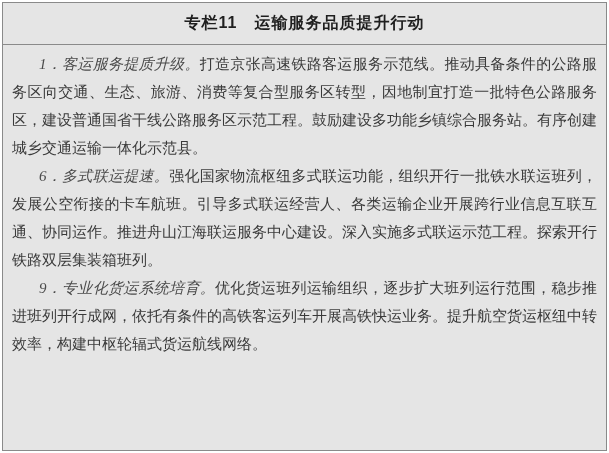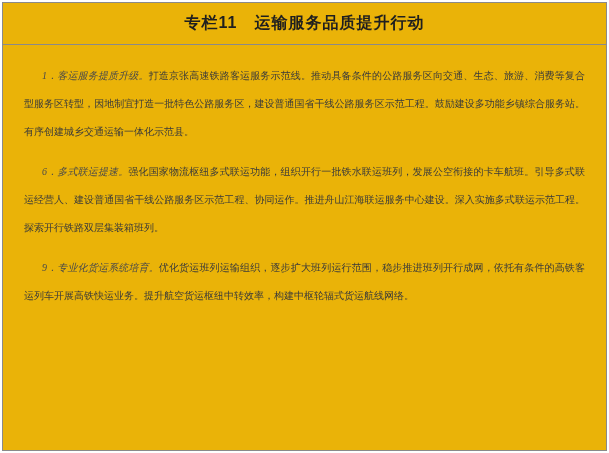--- a/index.html
+++ b/index.html
@@ -13,21 +13,21 @@
     width: 609px;
     height: 453px;
     padding: 2px;
     background: #ffffff;
   }
   .panel-frame {
     box-sizing: border-box;
     width: 100%;
     height: 100%;
     border: 1px solid #8a8a8a;
-    background: #eab308;
+    background: #e5e5e5;
     display: flex;
     flex-direction: column;
     justify-content: center;
   }
   .panel-title-row {
     box-sizing: border-box;
     flex: 0 0 42px;
     border-bottom: 1px solid #8a8a8a;
     display: flex;
     align-items: center;
@@ -41,22 +41,22 @@
     letter-spacing: 1px;
     white-space: pre;
   }
   .panel-body {
     box-sizing: border-box;
     flex: 1 1 auto;
     padding: 5px 9px 0 9px;
     overflow: hidden;
   }
   .para {
-    margin: 12px;
-    font-size: 10px;
+    margin: 0;
+    font-size: 15px;
     line-height: 28px;
     color: #3a3a3a;
     text-align: justify;
     text-justify: inter-character;
     text-indent: 1.8em;
   }
   .para .lead {
     font-style: italic;
     color: #4a4a4a;
   }
@@ -69,19 +69,19 @@
 
 <div class="panel">
   <div class="panel-frame">
     <div class="panel-title-row">
       <span class="panel-title">专栏11　运输服务品质提升行动</span>
     </div>
     <div class="panel-body">
   <p class="para"><span class="lead">1．客运服务提质升级。</span><span class="txt">打造京张高速铁路客运服务示范线。推动具备条件的公路服务区向交通、生态、旅游、消费等复合型服务区转型，因地制宜打造一批特色公路服务区，建设普通国省干线公路服务区示范工程。鼓励建设多功能乡镇综合服务站。有序创建城乡交通运输一体化示范县。</span></p>
 
 
-  <p class="para"><span class="lead">6．多式联运提速。</span><span class="txt">强化国家物流枢纽多式联运功能，组织开行一批铁水联运班列，发展公空衔接的卡车航班。引导多式联运经营人、建设普通国省干线公路服务区示范工程、协同运作。推进舟山江海联运服务中心建设。深入实施多式联运示范工程。探索开行铁路双层集装箱班列。</span></p>
+  <p class="para"><span class="lead">6．多式联运提速。</span><span class="txt">强化国家物流枢纽多式联运功能，组织开行一批铁水联运班列，发展公空衔接的卡车航班。引导多式联运经营人、各类运输企业开展跨行业信息互联互通、协同运作。推进舟山江海联运服务中心建设。深入实施多式联运示范工程。探索开行铁路双层集装箱班列。</span></p>
 
   <p class="para"><span class="lead">9．专业化货运系统培育。</span><span class="txt">优化货运班列运输组织，逐步扩大班列运行范围，稳步推进班列开行成网，依托有条件的高铁客运列车开展高铁快运业务。提升航空货运枢纽中转效率，构建中枢轮辐式货运航线网络。</span></p>
 
 </div>
   </div>
 </div>
 
 </body></html>

